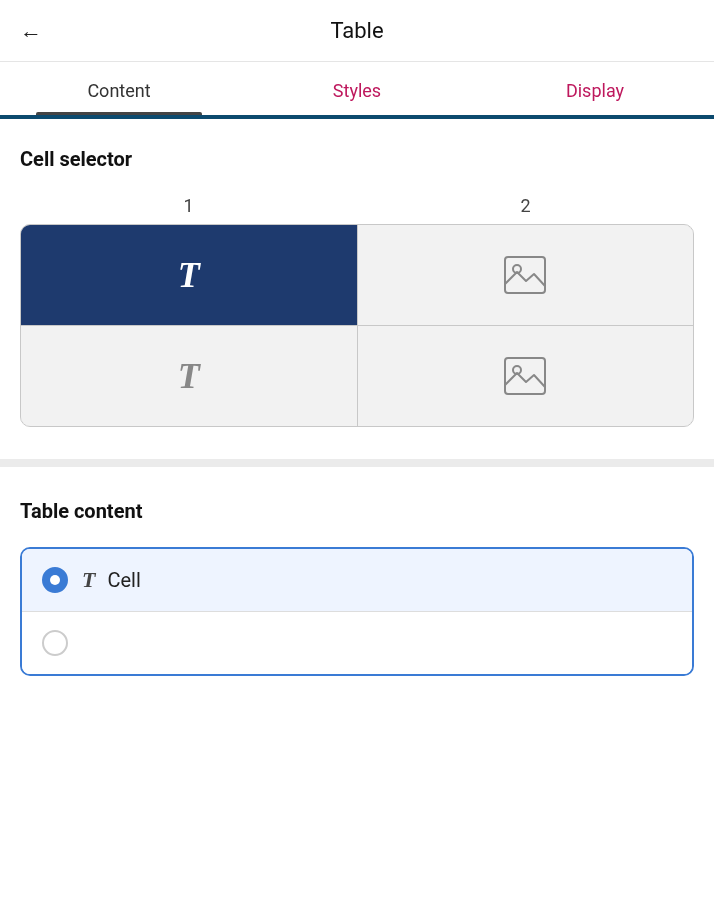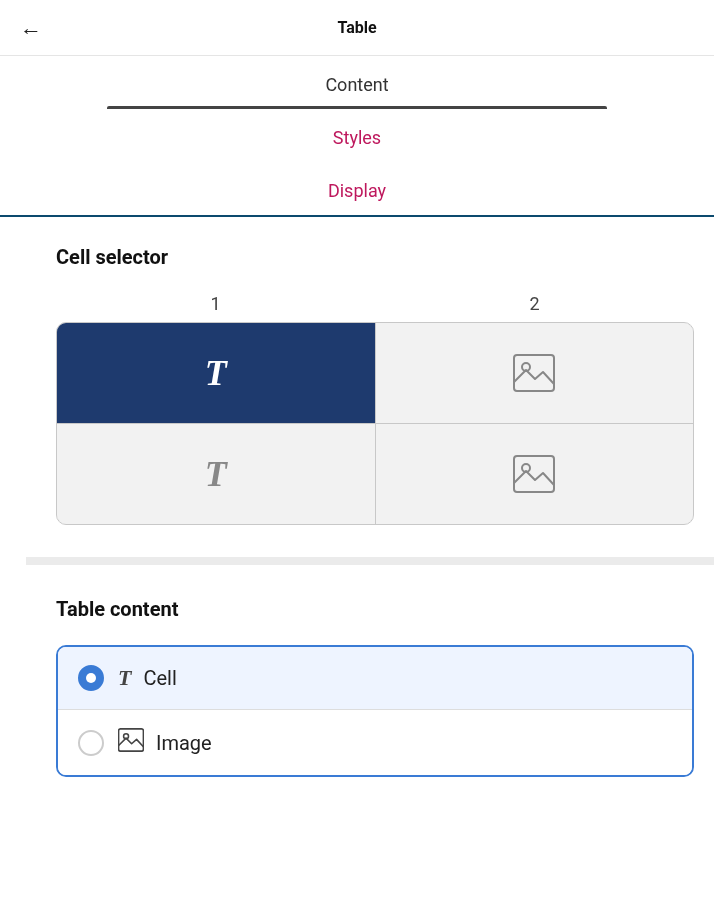--- a/index.html
+++ b/index.html
@@ -31,30 +31,29 @@
       left: 20px;
       font-size: 22px;
       color: #222;
       cursor: pointer;
       background: none;
       border: none;
       line-height: 1;
     }
 
     .header-title {
-      font-size: 16px;
-      font-weight: 700;
+      font-size: 22px;
+      font-weight: 400;
       color: #111;
     }
 
     
     .tabs {
       display: flex;
-      border-bottom: 2px solid #0c4a6e;
-      flex-direction: column;
+      border-bottom: 4px solid #0c4a6e;
     }
 
     .tab {
       flex: 1;
       text-align: center;
       padding: 18px 0 14px;
       font-size: 18px;
       color: #be185d;
       cursor: pointer;
       position: relative;
@@ -71,21 +70,20 @@
       left: 15%;
       width: 70%;
       height: 3px;
       background: #444;
       border-radius: 2px 2px 0 0;
     }
 
     
     .main-content {
       padding: 28px 20px;
-      margin-left: 36px;
     }
 
     
     .section-title {
       font-size: 20px;
       font-weight: 700;
       color: #111;
       margin-bottom: 24px;
     }
 
@@ -289,27 +287,17 @@
       </div>
       <span class="option-label">
         <span class="option-icon" style="font-style:italic; font-family: Georgia, serif; font-weight:700;">T</span>
         <span>Cell</span>
       </span>
     </div>
 
     <div class="content-option">
       <div class="radio-outer">
       </div>
-      <span class="option-label">
-        <span class="option-icon">
-          <svg width="26" height="24" viewBox="0 0 42 38" fill="none" xmlns="http://www.w3.org/2000/svg">
-            <rect x="1" y="1" width="40" height="36" rx="3" stroke="#444" stroke-width="2.5" fill="none"></rect>
-            <circle cx="13" cy="13" r="4" stroke="#444" stroke-width="2.5" fill="none"></circle>
-            <polyline points="1,28 13,16 22,25 30,18 41,30" stroke="#444" stroke-width="2.5" fill="none" stroke-linejoin="round"></polyline>
-          </svg>
-        </span>
-        <span>Image</span>
-      </span>
     </div>
 
   </div>
 
 </div>
 
 </body></html>

